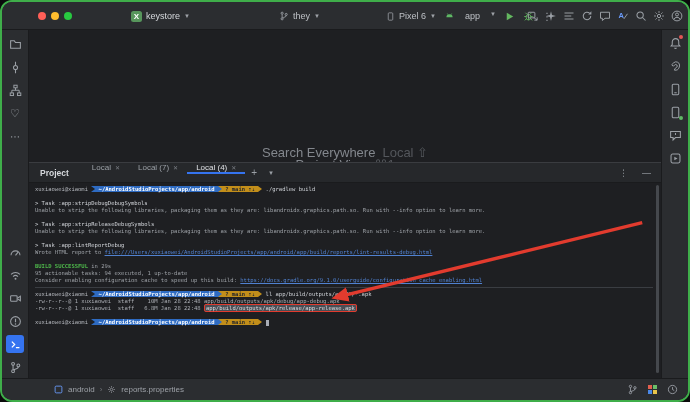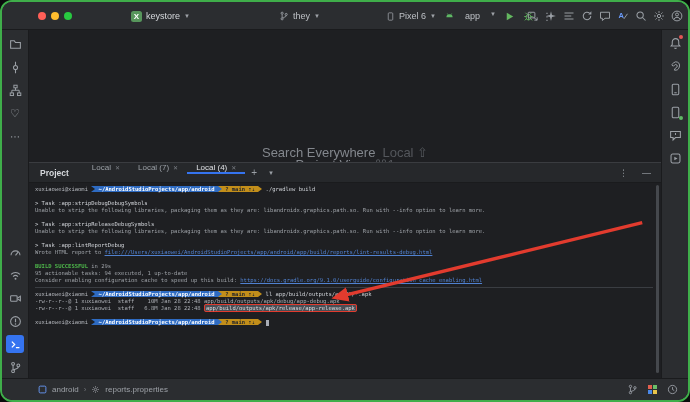--- a/index.html
+++ b/index.html
@@ -76,21 +76,21 @@
   .c-cur { display:inline-block; width:3.5px; height:6px; background:#a9adb5; vertical-align:top; margin-top:0.5px; }
   .c-t1,.c-t2,.c-t3 { display:inline-block; width:0; height:0; vertical-align:top; }
   .c-t1 { border-left:4px solid #1e1f22; border-top:3.5px solid #2e6bc2; border-bottom:3.5px solid #2e6bc2; }
   .c-t2 { border-left:4px solid #2e6bc2; border-top:3.5px solid #c28e1a; border-bottom:3.5px solid #c28e1a; }
   .c-t3 { border-left:4px solid #c28e1a; border-top:3.5px solid transparent; border-bottom:3.5px solid transparent; }
   .tscroll { position:absolute; right:2px; top:22px; width:3px; height:188px; border-radius:2px; background:#45484d; }
 
   
   .status { position:absolute; left:0; right:0; bottom:0; height:22px; background:#2b2d30;
             border-top:1px solid #1a1b1d; display:flex; align-items:center; font-size:8px; color:#9da1a7; }
-  .st-left { display:flex; align-items:center; gap:5px; padding-left:36px; }
+  .st-left { display:flex; align-items:center; gap:5px; padding-left:52px; }
   .st-right { margin-left:auto; display:flex; align-items:center; gap:10px; padding-right:10px; }
   .grid4 { display:grid; grid-template-columns:4px 4px; grid-template-rows:4px 4px; gap:1px; }
   .grid4 i { display:block; }
 
   
   .overlay { position:absolute; inset:0; pointer-events:none; z-index:50; }
 </style>
 </head>
 <body>
 

